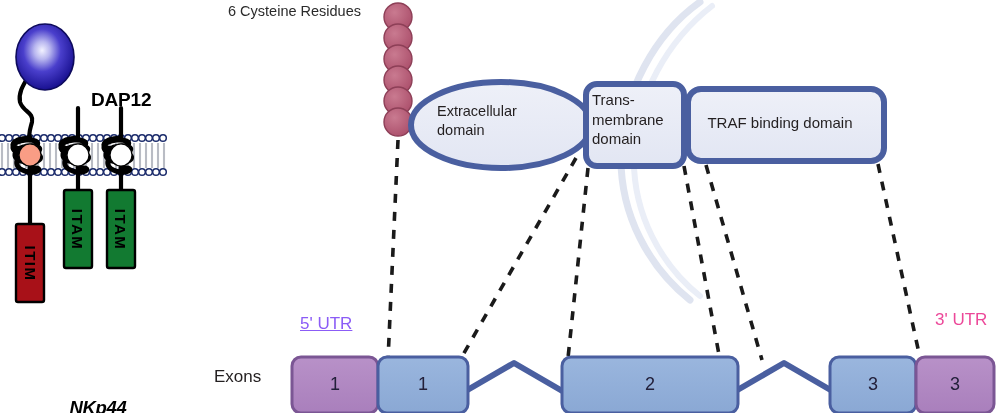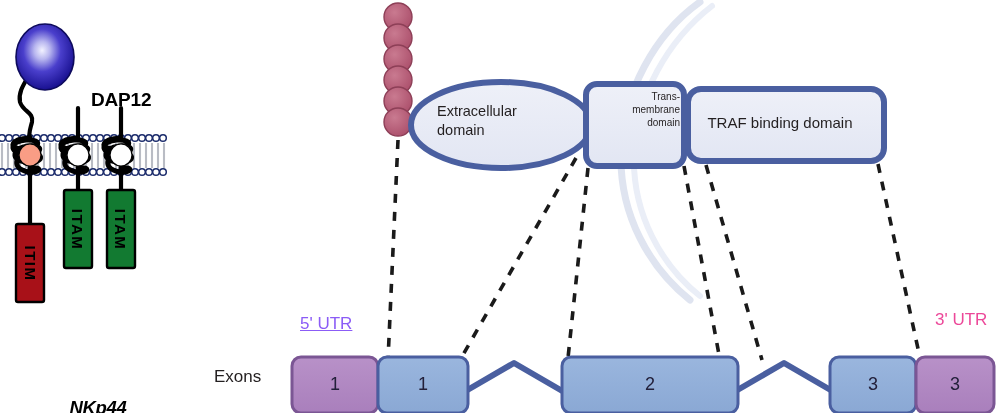--- a/index.html
+++ b/index.html
@@ -81,22 +81,22 @@
   }
   .dom-extracellular {
     left: 437px; top: 102px;
     width: 125px;
     font-size: 14.5px;
     text-align: left;
   }
   .dom-tm {
     left: 592px; top: 90px;
     width: 88px;
-    font-size: 10px;
-    text-align: right;
+    font-size: 15px;
+    text-align: left;
   }
   .dom-traf {
     left: 684px; top: 113px;
     width: 192px;
     font-size: 15px;
     text-align: center;
   }
   .motif {
     position: absolute;
     display: flex;
@@ -321,20 +321,21 @@
       <polyline points="734,392 784,363 834,392"></polyline>
     </g>
 
     <rect x="292" y="357" width="86" height="56" rx="9" ry="9" fill="url(#exonPurple)" stroke="#7b5694" stroke-width="3"></rect>
     <rect x="378" y="357" width="90" height="56" rx="9" ry="9" fill="url(#exonBlue)" stroke="#4a5fa0" stroke-width="3"></rect>
     <rect x="562" y="357" width="176" height="56" rx="9" ry="9" fill="url(#exonBlue)" stroke="#4a5fa0" stroke-width="3"></rect>
     <rect x="830" y="357" width="86" height="56" rx="9" ry="9" fill="url(#exonBlue)" stroke="#4a5fa0" stroke-width="3"></rect>
     <rect x="916" y="357" width="78" height="56" rx="9" ry="9" fill="url(#exonPurple)" stroke="#7b5694" stroke-width="3"></rect>
   </svg>
 
+  <div class="txt lbl-cys">6 Cysteine Residues</div>
 
   <div class="txt lbl-dap12">DAP12</div>
 
   <div class="txt lbl-gene">
     <div>NKp44</div>
     
   </div>
 
   <div class="motif" style="left:16px; top:224px; width:28px; height:78px;">
     <span>ITIM</span>

